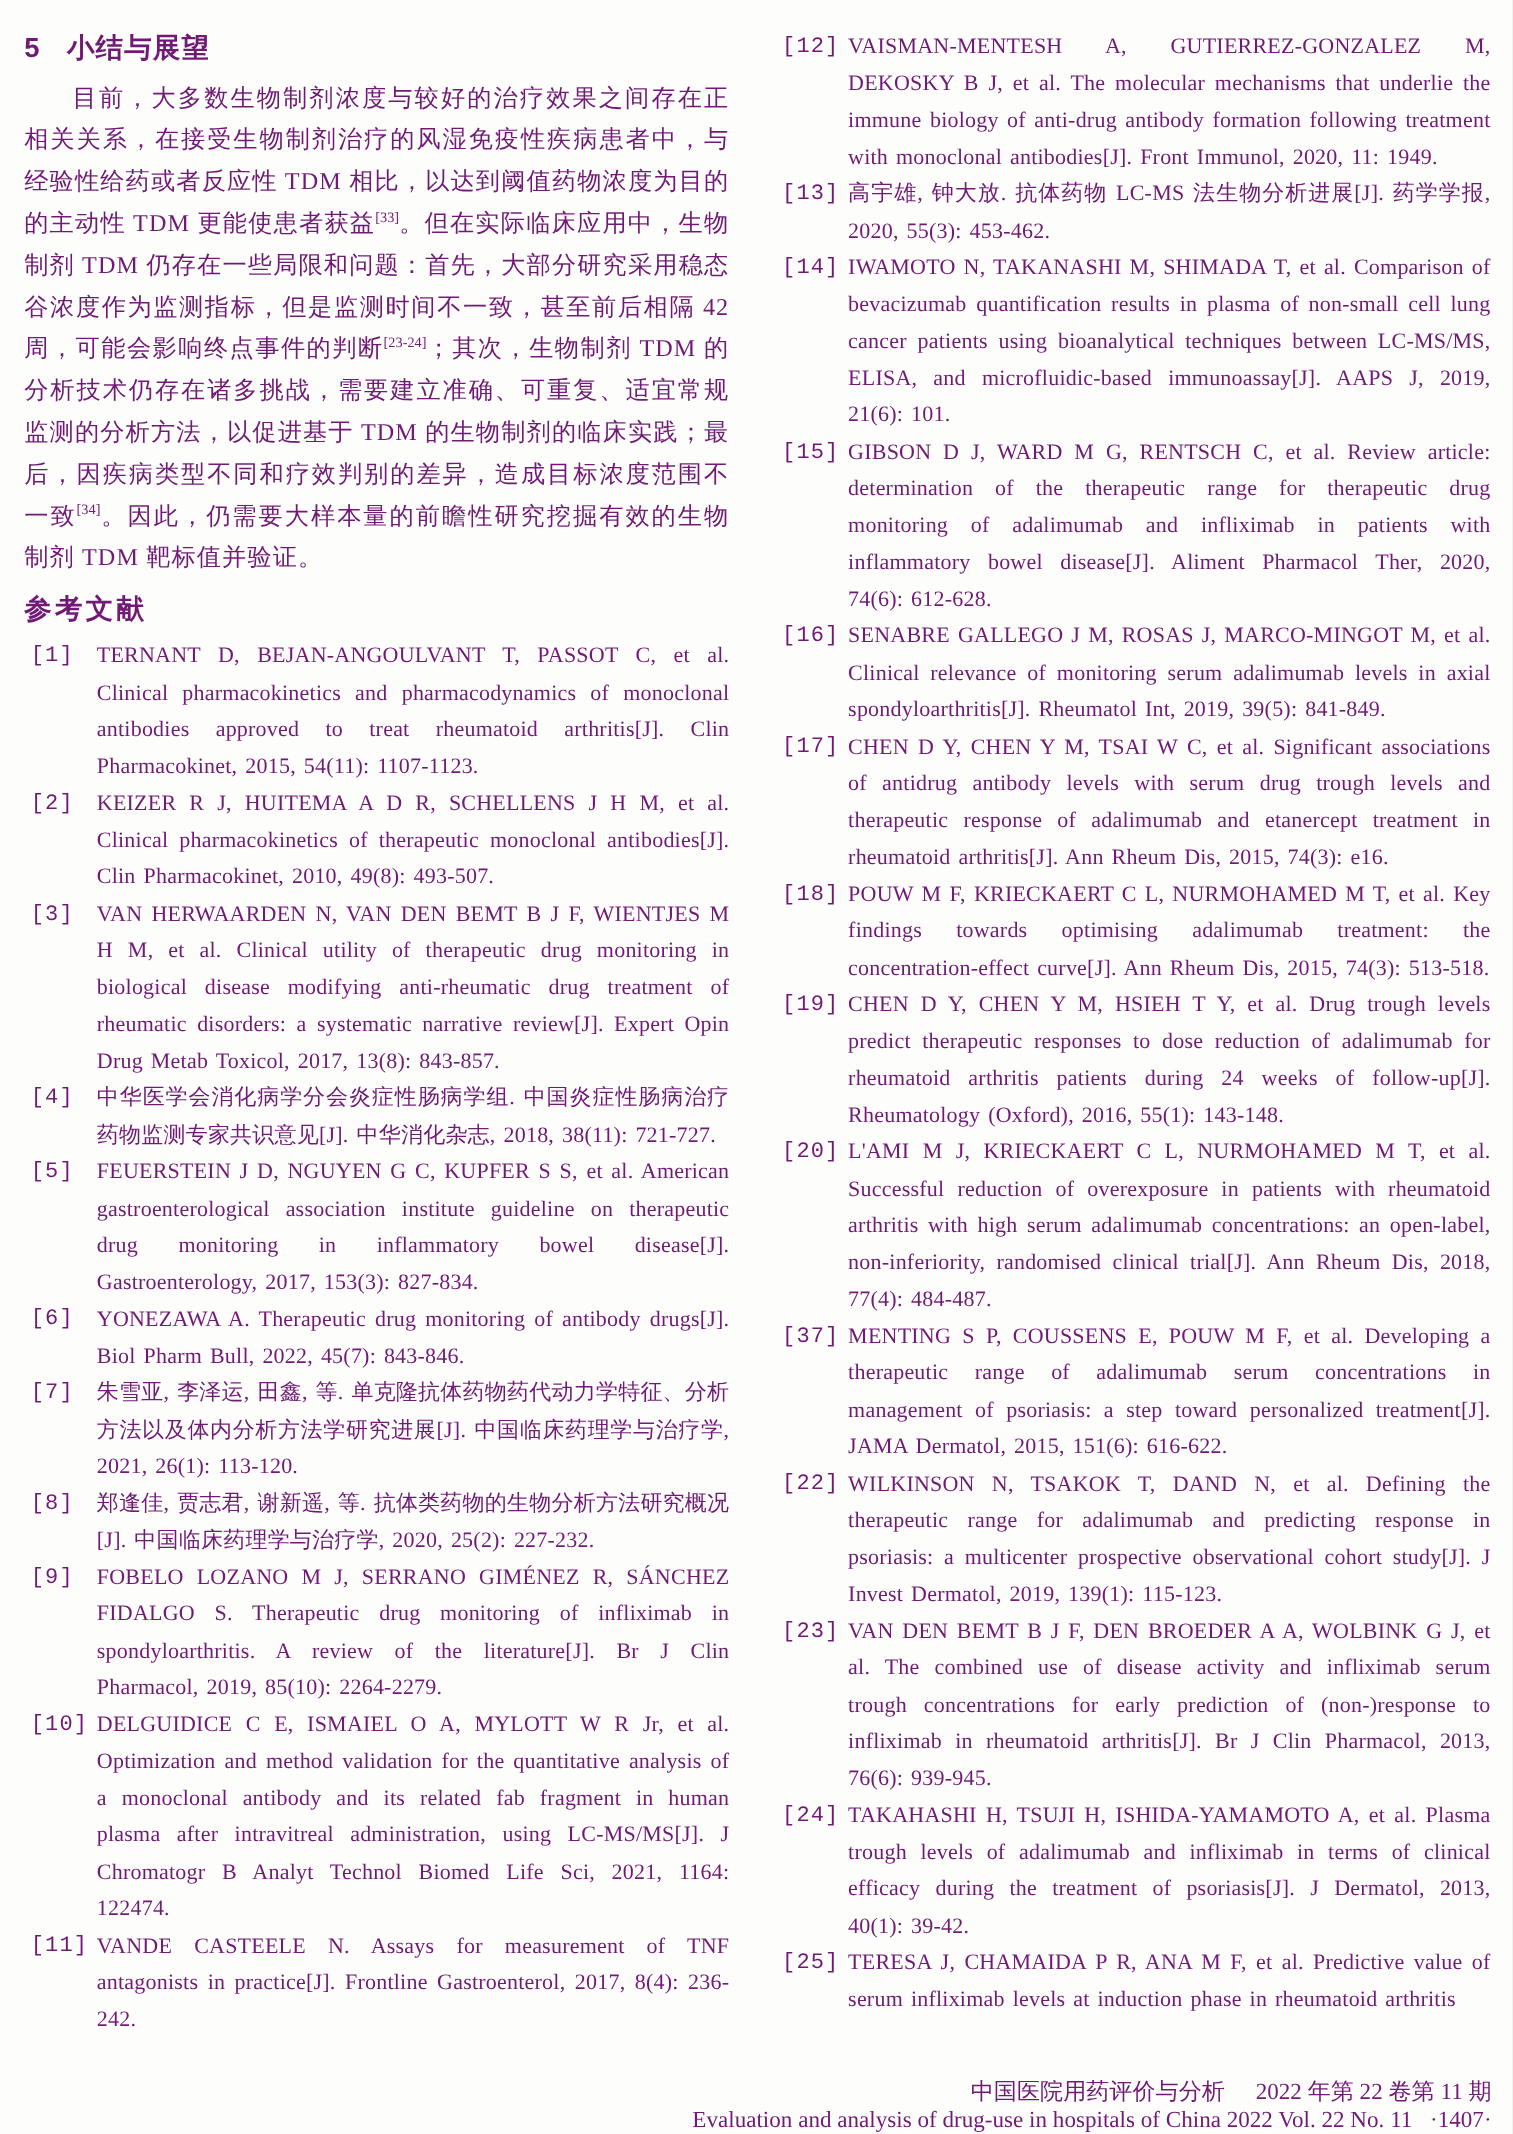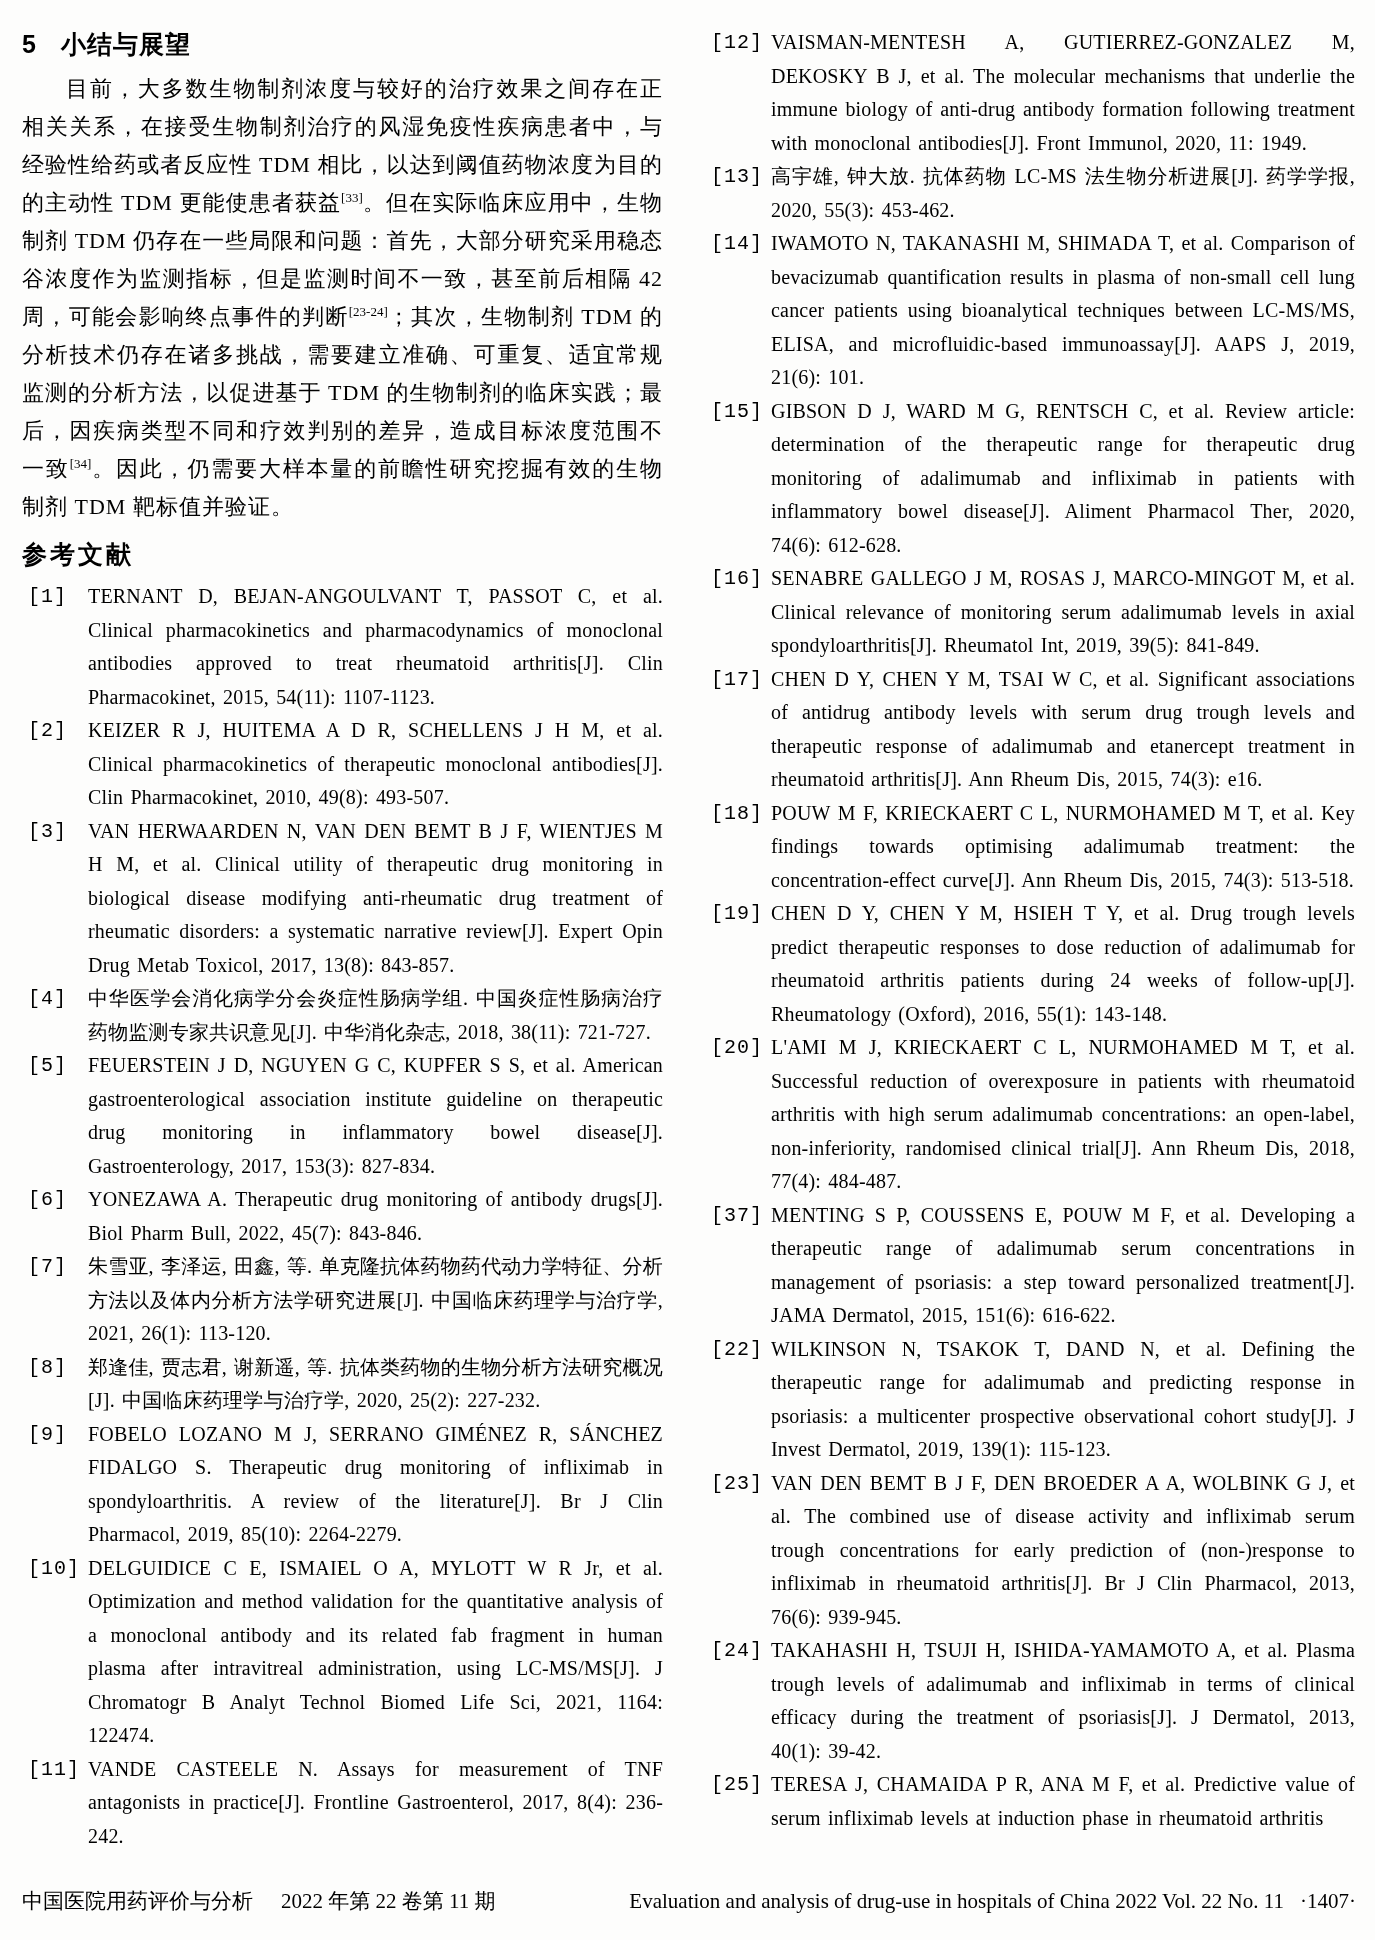--- a/index.html
+++ b/index.html
@@ -2,21 +2,21 @@
 <html><head>
 <meta charset="utf-8">
 <style>
   html, body { margin: 0; padding: 0; background: #e8e8e8; }
   .page {
     position: relative;
     width: 1375px;
     height: 1940px;
     margin: 0 auto;
     background: #fdfdfc;
-    color: #000000;
+    color: #701a75;
     font-family: "Liberation Serif", "DejaVu Serif", serif;
     overflow: hidden;
   }
   .col { position: absolute; top: 26px; }
   .col-left  { left: 22px;  width: 641px; }
   .col-right { left: 705px; width: 650px; }
 
   .sec-heading {
     margin: 0 0 8px 0;
     font-family: "Liberation Sans", "DejaVu Sans", sans-serif;
@@ -72,23 +72,24 @@
     letter-spacing: 0.2px;
   }
 
   .footer {
     position: absolute;
     left: 22px;
     top: 1888px;
     width: 1334px;
     display: flex;
     justify-content: space-between;
-    align-items: flex-start;
+    align-items: flex-end;
     font-size: 21px;
     line-height: 26px;
+    flex-direction: column;
   }
   .footer .gap-lg { display: inline-block; width: 28px; }
   .footer .gap-sm { display: inline-block; width: 16px; }
 </style>
 </head>
 <body>
 
 <div class="page">
 
   <div class="col col-left">

